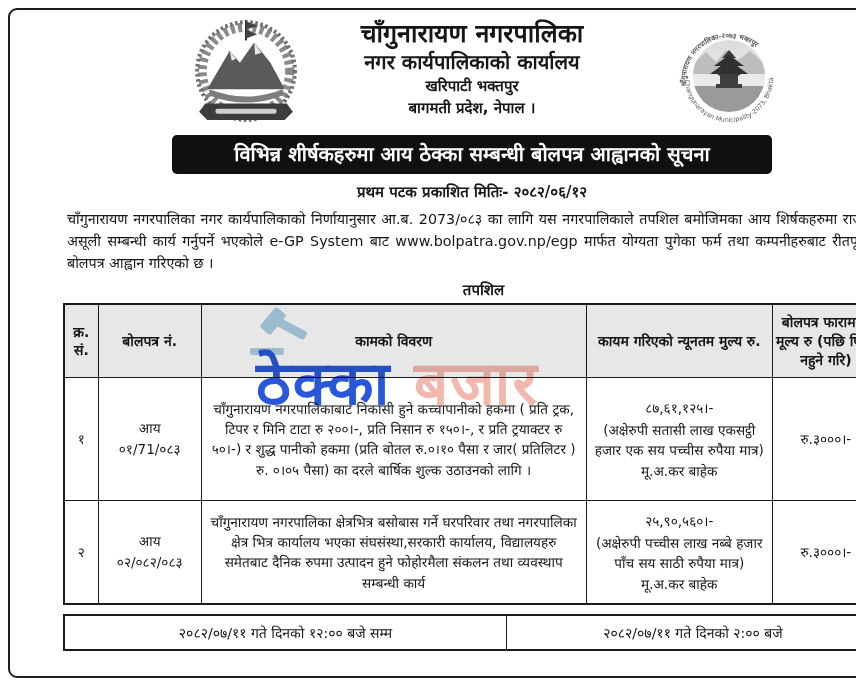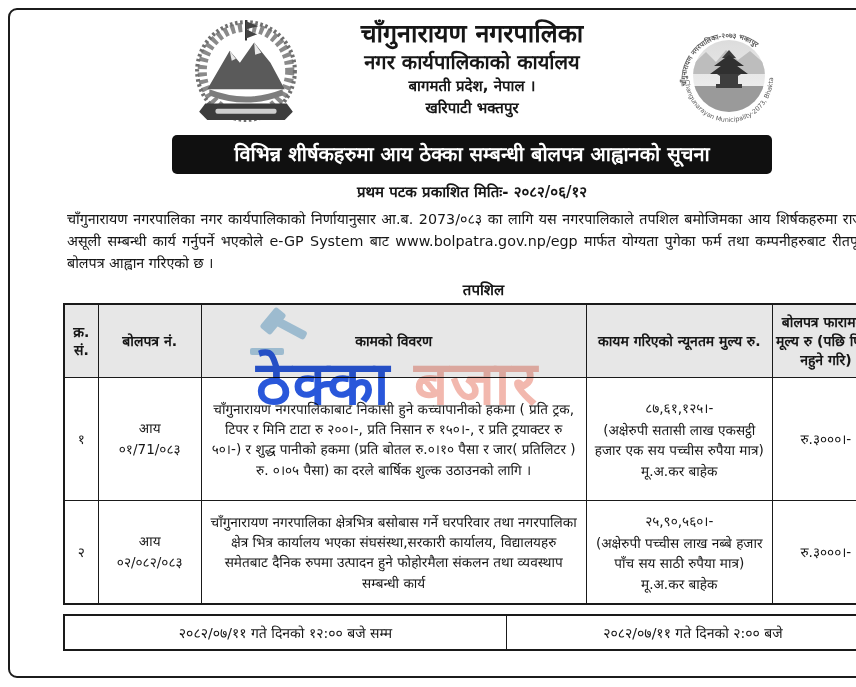--- a/index.html
+++ b/index.html
@@ -64,22 +64,22 @@
       <path d="M44,36 L50,44 L46,46 Z M68,28 L75,38 L69,40 Z" fill="#e9e9e9"></path>
       <path d="M24,74 Q60,88 96,74 L96,80 Q60,94 24,80 Z" fill="#7d7d7d"></path>
 
       <path d="M20,88 L100,88 L106,96 L98,104 L22,104 L14,96 Z" fill="#3d3d3d"></path>
       <rect x="30" y="93" width="60" height="5" rx="2" fill="#cfcfcf"></rect>
     </svg>
 
     <div class="hdr-text">
       <div class="org">चाँगुनारायण नगरपालिका</div>
       <div class="office">नगर कार्यपालिकाको कार्यालय</div>
+      <div class="addr">खरिपाटी भक्तपुर</div>
       <div class="addr">बागमती प्रदेश, नेपाल ।</div>
-      <div class="addr">खरिपाटी भक्तपुर</div>
     </div>
 
     <svg class="seal-right" viewBox="0 0 138 102">
       <defs>
         <path id="arcTop" d="M 27,66 A 43,43 0 1 1 111,66"></path>
         <path id="arcBot" d="M 25,54 A 44,44 0 0 0 113,54"></path>
         <linearGradient id="sky" x1="0" y1="0" x2="0" y2="1">
           <stop offset="0" stop-color="#dcdcdc"></stop>
             <stop offset="1" stop-color="#f4f4f4"></stop>
         </linearGradient>

